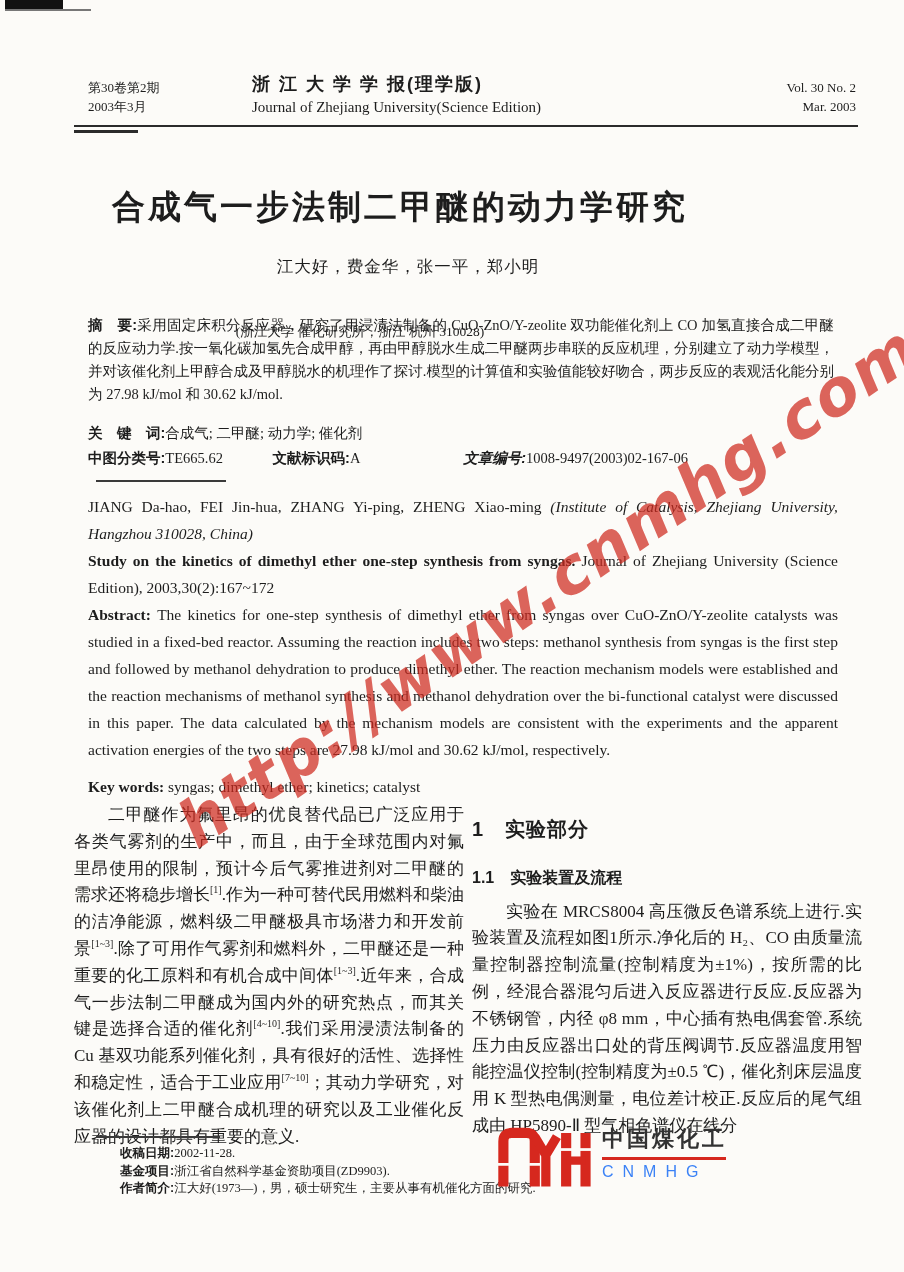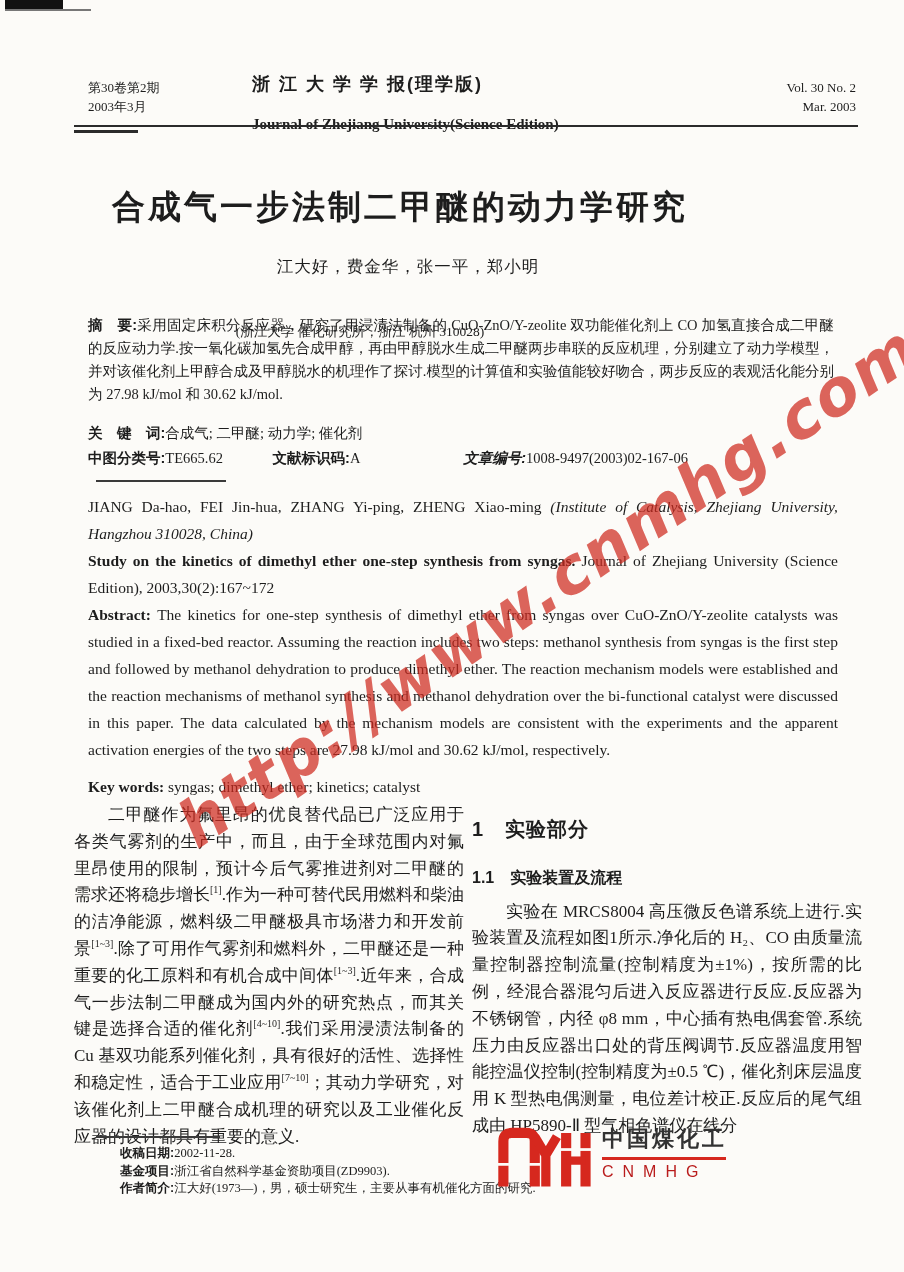--- a/index.html
+++ b/index.html
@@ -5,21 +5,21 @@
   html,body{margin:0;padding:0;background:#e8e8e8;}
   .page{position:relative;width:904px;height:1272px;background:#fcfbf8;overflow:hidden;
         font-family:"Liberation Serif",serif;color:#1d1d1d;}
   
   .artifact-bar{position:absolute;left:5px;top:0;width:58px;height:9px;background:#111;}
   .artifact-line{position:absolute;left:5px;top:9px;width:86px;height:2px;background:#777;}
   
   .hdr-left{position:absolute;left:88px;top:78px;font-size:13px;line-height:19px;}
   .hdr-center{position:absolute;left:252px;top:72px;width:400px;text-align:left;}
   .hdr-center .cn{font-family:"Liberation Sans",sans-serif;font-weight:bold;font-size:18px;letter-spacing:2px;}
-  .hdr-center .en{font-weight:bold;font-size:15px;margin-top:20px;}
+  .hdr-center .en{font-weight:normal;font-size:15px;margin-top:3px;}
   .hdr-right{position:absolute;right:48px;top:78px;font-size:13px;line-height:19px;text-align:right;}
   .hdr-rule{position:absolute;left:74px;top:125px;width:784px;height:2px;background:#2b2b2b;}
   .hdr-rule2{position:absolute;left:74px;top:130px;width:64px;height:3px;background:#2b2b2b;}
   
   .title{position:absolute;left:0;top:185px;width:800px;text-align:center;
          font-family:"Liberation Sans",sans-serif;font-weight:bold;font-size:33px;letter-spacing:3px;}
   .authors{position:absolute;left:0;top:256px;width:816px;text-align:center;font-size:16.5px;letter-spacing:1px;}
   .affil{position:absolute;left:0;top:287px;width:720px;text-align:center;font-size:13.5px;margin-top:36px;}
   
   .cnabs{position:absolute;left:88px;top:314px;width:746px;font-size:14.5px;line-height:23px;text-align:justify;}
@@ -42,21 +42,21 @@
   .sub-h{font-family:"Liberation Sans",sans-serif;font-weight:bold;font-size:16px;margin:0 0 7px 0;}
   
   .foot-rule{position:absolute;left:96px;top:1136px;width:124px;height:2px;background:#3a3a3a;}
   .footer{position:absolute;left:120px;top:1145px;width:520px;font-size:12.5px;line-height:17.5px;}
   
   .logo{position:absolute;left:496px;top:1124px;display:flex;align-items:flex-start;z-index:6;}
   .logo-mark{width:96px;height:64px;}
   .logo-right{margin-left:10px;}
   .logo-cn{font-family:"Liberation Sans",sans-serif;font-weight:bold;font-size:22px;color:#323232;letter-spacing:3px;}
   .logo-underline{height:3px;background:#d6281e;margin-top:3px;width:124px;}
-  .logo-en{font-family:"Liberation Sans",sans-serif;font-size:16px;color:#b91c1c;letter-spacing:9px;margin-top:3px;}
+  .logo-en{font-family:"Liberation Sans",sans-serif;font-size:16px;color:#3b82f6;letter-spacing:9px;margin-top:3px;}
   
   .watermark{position:absolute;left:120px;top:582px;width:760px;text-align:center;
              transform:rotate(-34deg);font-family:"DejaVu Sans",sans-serif;font-style:italic;font-weight:bold;
              font-size:64px;letter-spacing:2px;color:rgba(206,42,30,0.72);z-index:5;pointer-events:none;white-space:nowrap;}
 </style>
 </head>
 <body>
 
 <div class="page">
 

